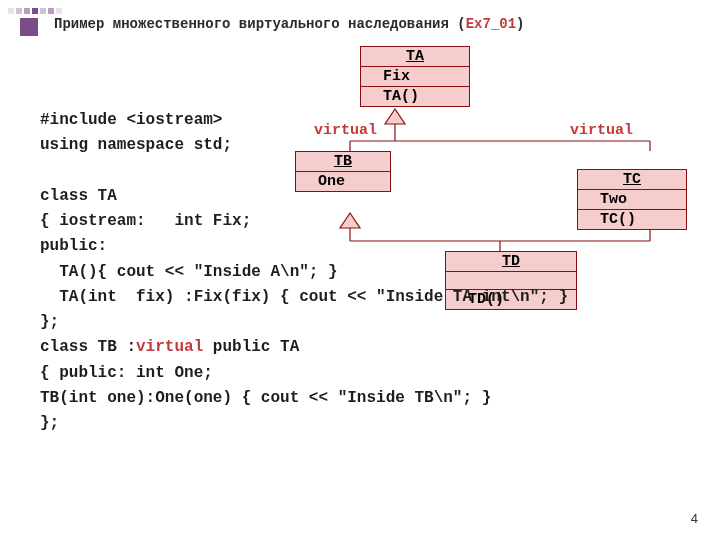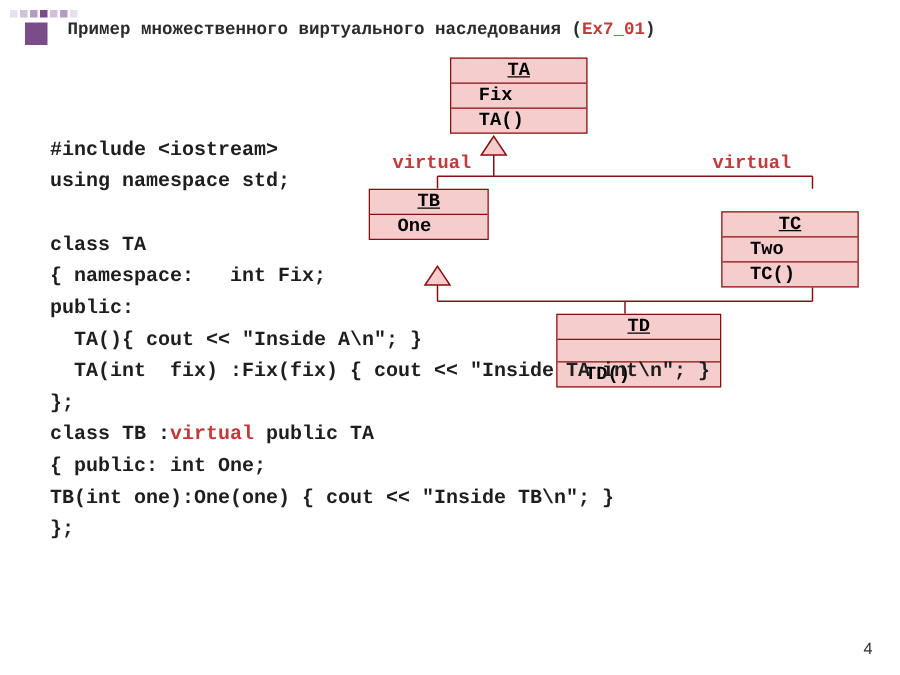--- a/index.html
+++ b/index.html
@@ -168,21 +168,21 @@
     <div class="name">TD</div>
     <div class="row"></div>
     <div class="row">TD()</div>
   </div>
 </div>
 
 <div class="code"><span>#include &lt;iostream&gt;</span>
 <span>using namespace std;</span>
 <span></span>
 <span>class TA</span>
-<span>{ namespace:   int Fix;</span>
+<span>{ iostream:   int Fix;</span>
 <span>public:</span>
 <span>  TA(){ cout &lt;&lt; "Inside A\n"; }</span>
 <span>  TA(int  fix) :Fix(fix) { cout &lt;&lt; "Inside TA int\n"; }</span>
 <span>};</span>
 <span>class TB :</span><span class="kw">virtual</span><span> public TA</span>
 <span>{ public: int One;</span>
 <span>TB(int one):One(one) { cout &lt;&lt; "Inside TB\n"; }</span>
 <span>};</span></div>
 
 <div class="pagenum">4</div>

